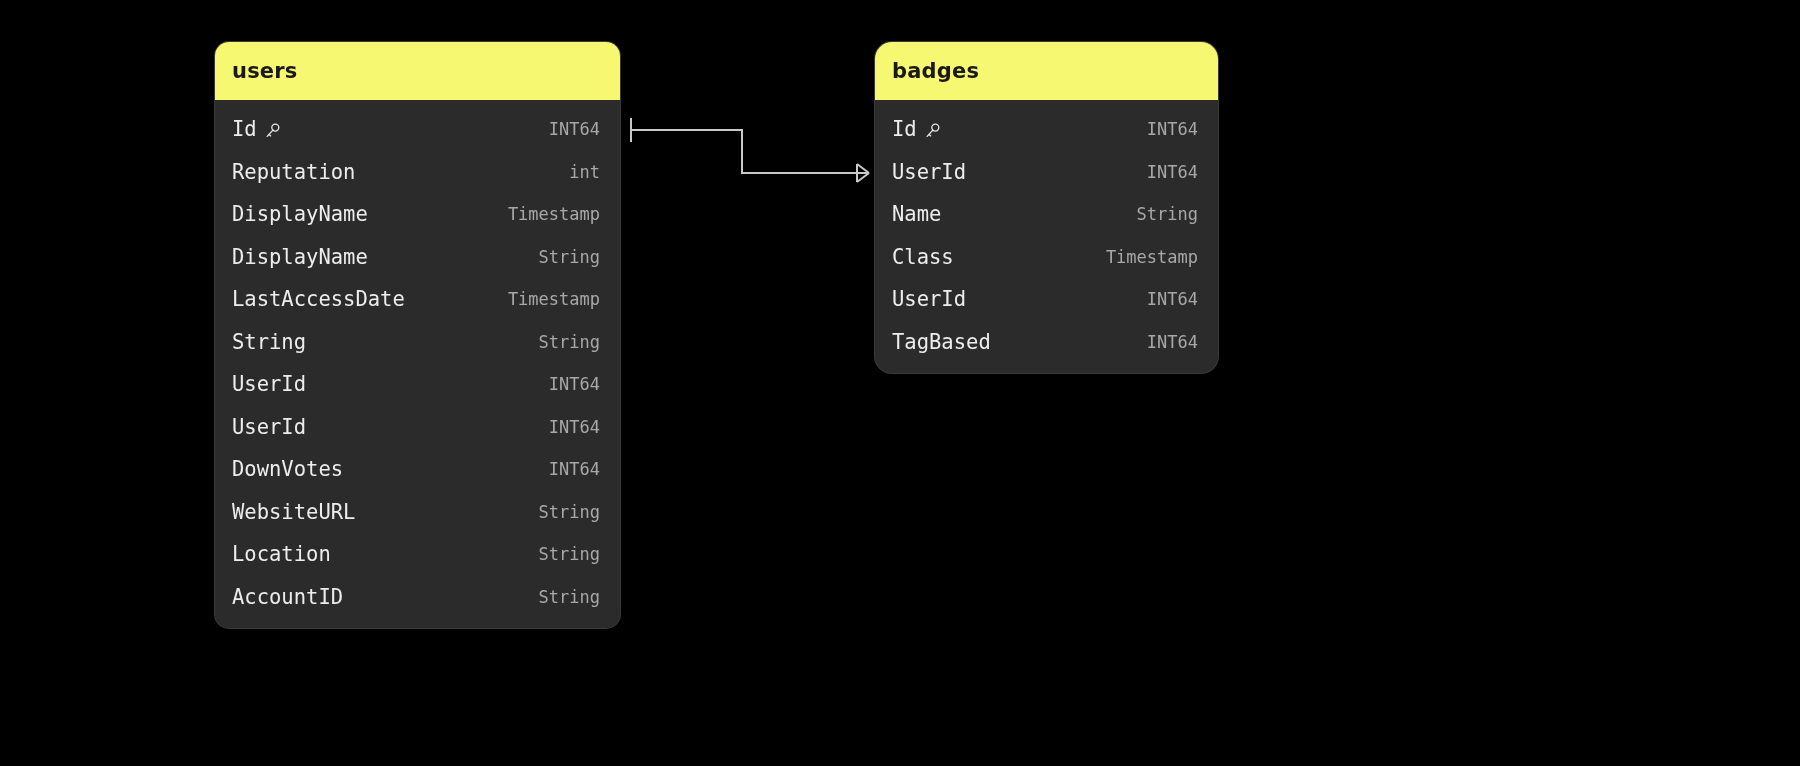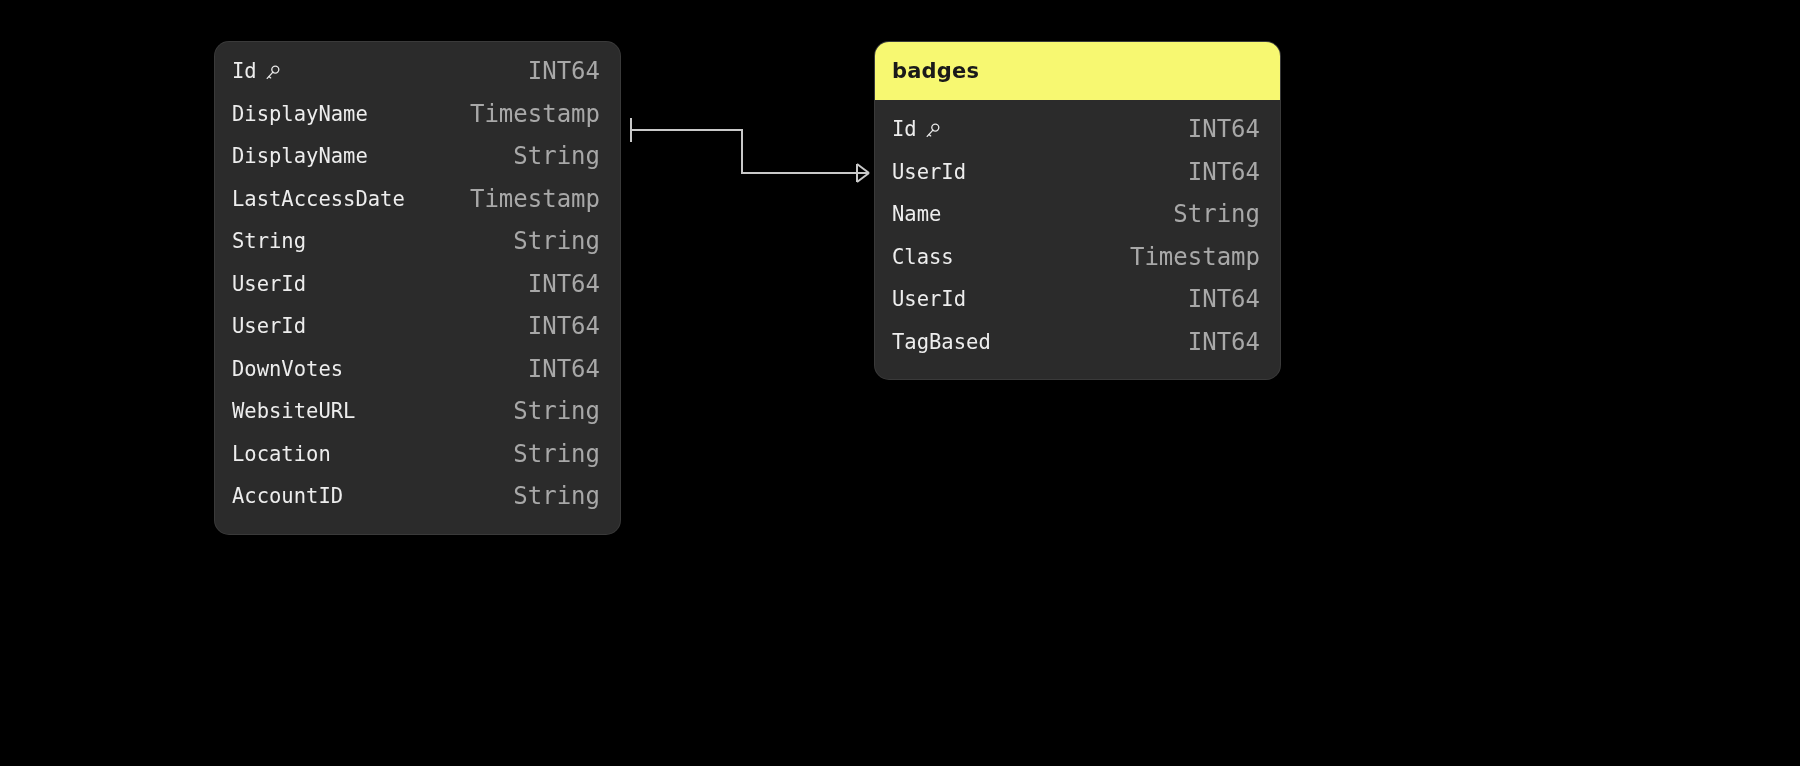--- a/index.html
+++ b/index.html
@@ -37,21 +37,21 @@
     color: #1a1a1a;
     font-family: "DejaVu Sans", sans-serif;
     font-weight: bold;
     font-size: 21px;
     letter-spacing: 0.2px;
     padding: 19px 0 18px 17px;
     line-height: 1;
   }
 
   .table-body {
-    padding: 8px 0 16px 0;
+    padding: 8px 0 10px 0;
   }
 
   .field-row {
     display: flex;
     align-items: center;
     justify-content: space-between;
     padding: 0 20px 0 17px;
     height: 42.5px;
   }
 
@@ -61,21 +61,21 @@
     gap: 7px;
     color: #ededed;
     font-family: "DejaVu Sans Mono", monospace;
     font-size: 20.5px;
     white-space: nowrap;
   }
 
   .field-type {
     color: #a8a8a8;
     font-family: "DejaVu Sans Mono", monospace;
-    font-size: 24px;
+    font-size: 17px;
     white-space: nowrap;
   }
 
   .key-icon {
     display: inline-block;
     width: 17px;
     height: 17px;
     flex: none;
     position: relative;
     top: 1px;
@@ -84,52 +84,60 @@
 
   
   #table-users {
     left: 215px;
     top: 42px;
     width: 405px;
   }
   #table-badges {
     left: 875px;
     top: 42px;
-    width: 405px;
+    width: 343px;
+    border-radius: 17px;
   }
 
   
   #relationship-layer {
     position: absolute;
     inset: 0;
     pointer-events: none;
   }
 </style>
 </head>
 <body>
 
 <div id="canvas">
 
   <div class="table-card" id="table-users">
+    <div class="table-header">users</div>
     <div class="table-body">
 
       <div class="field-row">
         <span class="field-name">
           <span>Id</span>
           <span class="key-icon">
             <svg viewBox="0 0 17 17" width="17" height="17" fill="none" stroke="#e6e6e6" stroke-width="1.35" stroke-linecap="round" stroke-linejoin="round">
               <circle cx="11.3" cy="5.6" r="3.5"></circle>
               <path d="M8.9 8.1 L3.2 14.4"></path>
               <path d="M5.1 12.4 L6.7 13.9"></path>
             </svg>
           </span>
         </span>
         <span class="field-type">INT64</span>
       </div>
 
+      <div class="field-row">
+        <span class="field-name">
+          <span>Reputation</span>
+        </span>
+        <span class="field-type">int</span>
+      </div>
 
       <div class="field-row">
         <span class="field-name">
           <span>DisplayName</span>
         </span>
         <span class="field-type">Timestamp</span>
       </div>
 
       <div class="field-row">
         <span class="field-name">

